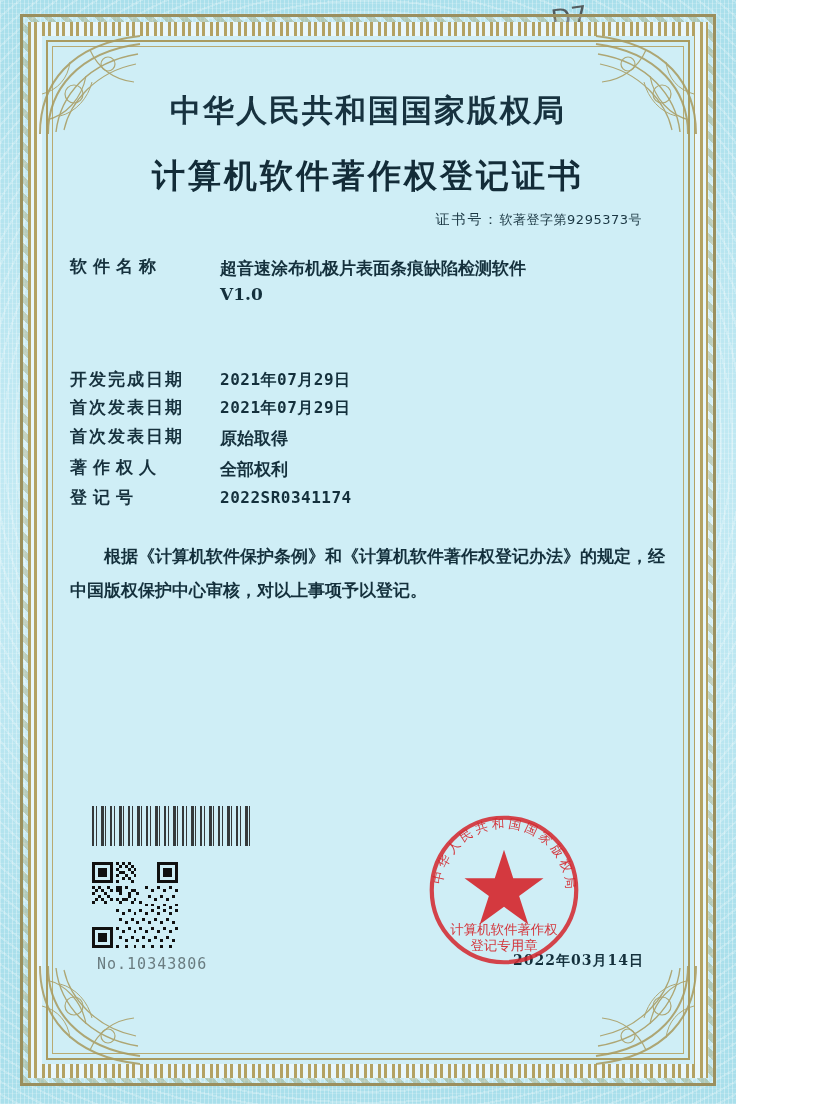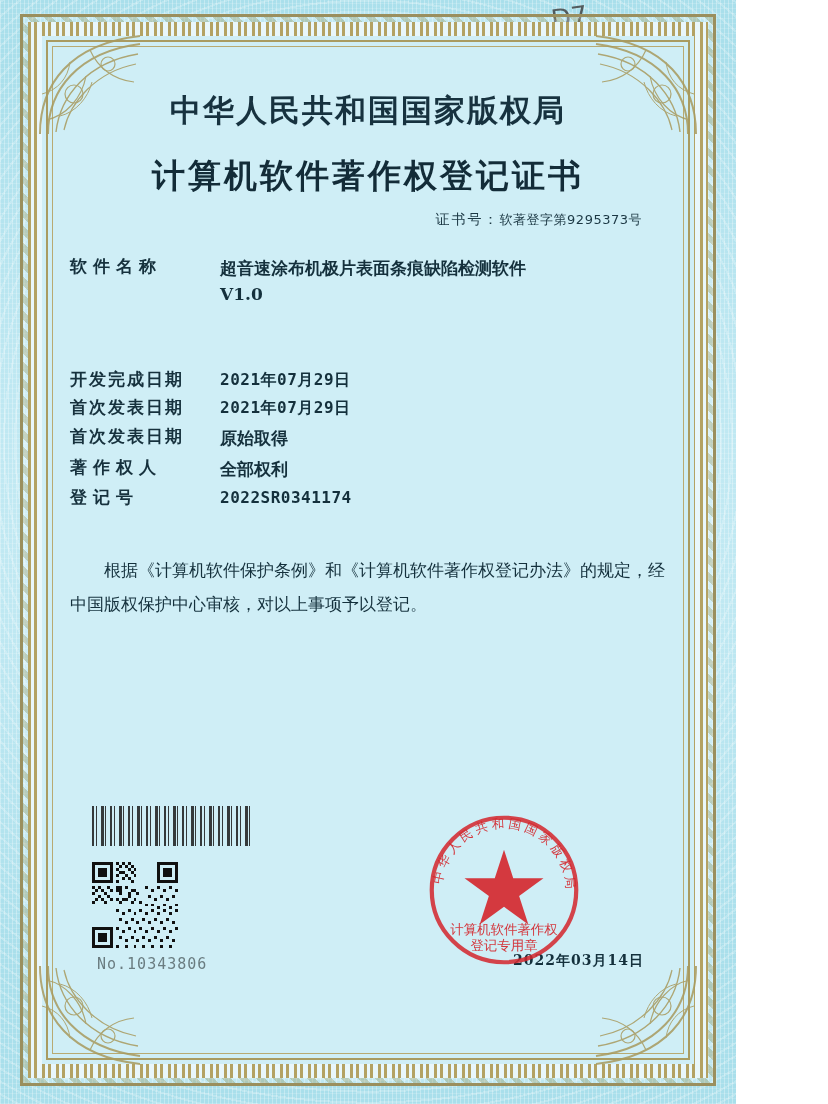--- a/index.html
+++ b/index.html
@@ -157,25 +157,25 @@
   .field .v.mono {
     font-family: "DejaVu Sans Mono", monospace;
     font-size: 16px;
     letter-spacing: 0.5px;
   }
   .block-1 { margin-top: 26px; }
   .block-2 { margin-top: 40px; }
   .block-3 { margin-top: 60px; }
 
   .para {
-    margin-top: 42px;
+    margin-top: 28px;
     font-size: 17px;
     line-height: 2.0;
     color: #14303c;
-    font-weight: normal;
+    font-weight: bold;
     font-family: "DejaVu Serif", "Liberation Serif", serif;
     text-indent: 34px;
   }
 
   
   .barcode {
     position: absolute;
     left: 92px;
     top: 806px;
     width: 160px;

